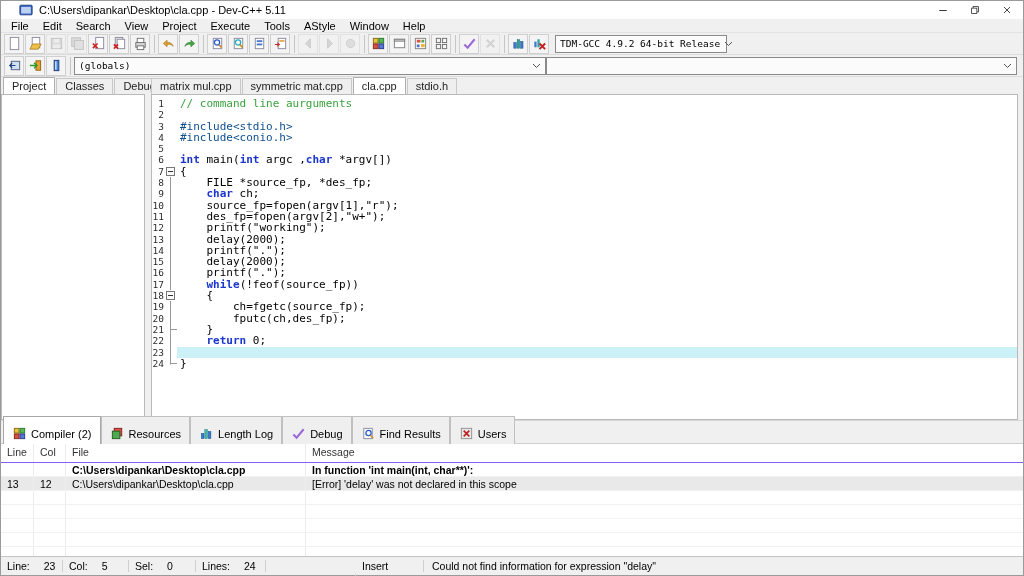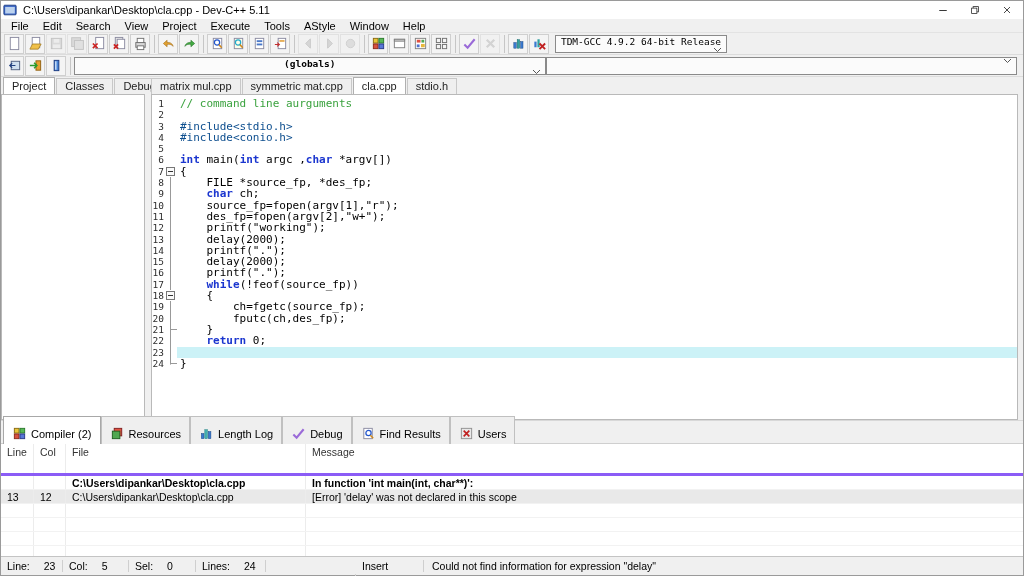--- a/index.html
+++ b/index.html
@@ -1,39 +1,39 @@
 <!DOCTYPE html>
 <html><head>
 <meta charset="utf-8">
 <style>
   html,body{margin:0;padding:0;width:1024px;height:576px;overflow:hidden;
     font-family:"Liberation Sans",sans-serif;font-size:11px;background:#f0f0f0;color:#000;}
   .window{width:1024px;height:576px;display:flex;flex-direction:column;box-sizing:border-box;border:1px solid #9a9a9a;}
   *{box-sizing:border-box;}
 
   
-  .titlebar{height:18px;background:#fff;display:flex;align-items:center;padding-left:2px;flex:0 0 18px;}
+  .titlebar{height:18px;background:#fff;display:flex;align-items:center;padding-left:18px;flex:0 0 18px;}
   .app-icon{display:flex;align-items:center;}
   .title-text{margin-left:6px;flex:1;font-size:11px;white-space:nowrap;}
   .win-btn{width:32px;height:18px;display:flex;align-items:center;justify-content:center;background:#fff;border:none;padding:0;}
 
   
   .menubar{height:14px;flex:0 0 14px;display:flex;align-items:center;background:#f0f0f0;padding-left:3px;border-bottom:1px solid #e3e3e3;}
   .menu-item{padding:0 7px;height:14px;line-height:14px;font-size:11px;}
 
   
   .toolbar{height:22px;flex:0 0 22px;display:flex;align-items:center;background:#f0f0f0;padding-left:3px;border-bottom:1px solid #dcdcdc;}
   .tb{width:20px;height:20px;margin-right:1px;padding:0;border:1px solid #cfcfcf;background:#f4f4f4;display:flex;align-items:center;justify-content:center;}
   .tb.dis{opacity:.45;filter:grayscale(1);}
   .tsep{width:1px;height:18px;background:#c6c6c6;margin:0 3px;flex:0 0 1px;}
   .combo{height:18px;border:1px solid #8a8a8a;background:#fbfbfb;display:flex;align-items:center;
-    font-family:"DejaVu Sans Mono",monospace;font-size:9.5px;padding:0 4px;white-space:nowrap;flex-direction:column;}
+    font-family:"DejaVu Sans Mono",monospace;font-size:9.5px;padding:0 4px;white-space:nowrap;}
   .combo .chev{margin-left:auto;display:flex;align-items:center;padding-left:4px;}
   .combo.compiler{width:172px;margin-left:5px;}
-  .combo.grow1{flex:1;font-weight:bold;}
+  .combo.grow1{flex:1;}
   .combo.grow2{flex:1;margin-right:6px;}
 
   
   .tabsrow{height:17px;flex:0 0 17px;display:flex;align-items:flex-end;background:#f0f0f0;}
   .left-tabs{width:150px;flex:0 0 150px;display:flex;align-items:flex-end;padding-left:2px;}
   .editor-tabs{display:flex;align-items:flex-end;}
   .tab{height:16px;line-height:14px;padding:0 8px;border:1px solid #c8c8c8;border-bottom:none;background:#efefef;font-size:11px;margin-right:1px;white-space:nowrap;color:#222;}
   .tab.active{background:#fff;height:17px;line-height:16px;border-color:#b0b0b0;}
 
   
@@ -62,21 +62,21 @@
   .hsplit{height:4px;flex:0 0 4px;background:#f0f0f0;border-top:1px solid #d8d8d8;}
 
   
   .btabs{height:20px;flex:0 0 20px;display:flex;align-items:center;background:#f0f0f0;padding-left:2px;border-bottom:1px solid #cfcfcf;}
   .btab{display:flex;align-items:center;gap:4px;height:36px;padding:0 8px;border:1px solid #c0c0c0;background:#efefef;font-size:11px;white-space:nowrap;}
   .btab.active{background:#fff;border-color:#a8a8a8;}
 
   
   .grid{flex:1;background:#fff;overflow:hidden;font-size:10.5px;}
   .grow{display:flex;height:14px;line-height:14px;border-bottom:1px solid #f2f2f2;}
-  .grow.head{height:32px;line-height:16px;color:#333;border-bottom:3px solid #8b5cf6;}
+  .grow.head{height:19px;line-height:16px;color:#333;border-bottom:1px solid #8b5cf6;}
   .grow.boldrow{font-weight:bold;}
   .grow.selected{background:#e9e9e9;}
   .gc{border-right:1px solid #ececec;padding-left:6px;white-space:nowrap;overflow:hidden;}
   .c-line{width:33px;flex:0 0 33px;}
   .c-col{width:32px;flex:0 0 32px;}
   .c-file{width:240px;flex:0 0 240px;}
   .c-msg{flex:1;border-right:none;}
 
   
   .status{height:19px;flex:0 0 19px;display:flex;align-items:center;background:#f0f0f0;border-top:1px solid #c4c4c4;font-size:10.5px;}

